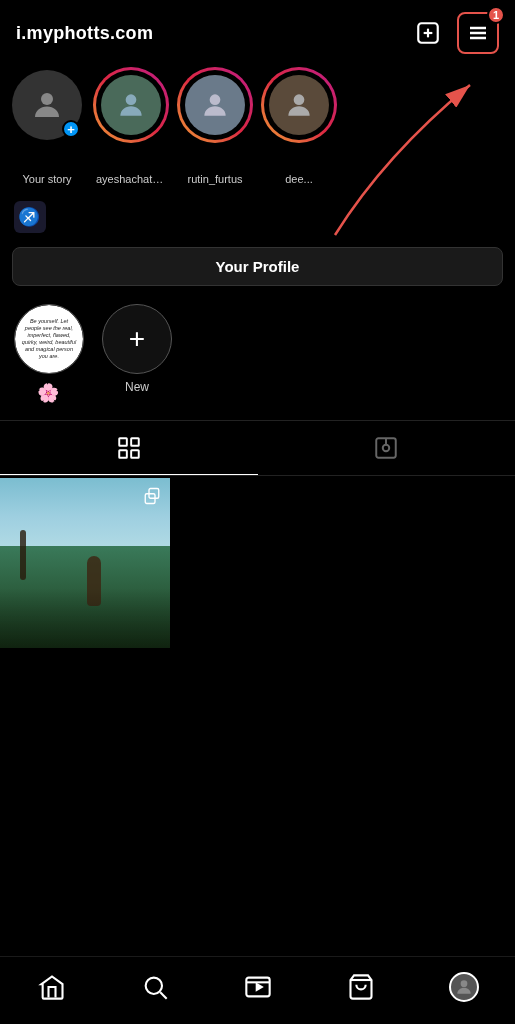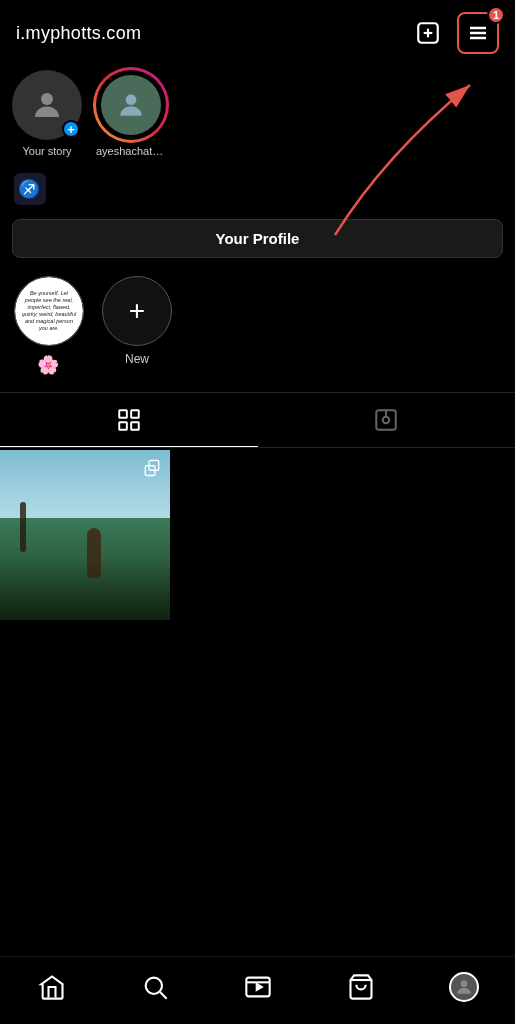--- a/index.html
+++ b/index.html
@@ -15,21 +15,21 @@
 
     
     .header {
       display: flex;
       align-items: center;
       justify-content: space-between;
       padding: 12px 16px 8px;
     }
     .header-username {
       font-size: 18px;
-      font-weight: 400;
+      font-weight: 700;
       color: #fff;
       letter-spacing: 0.3px;
     }
     .header-icons {
       display: flex;
       gap: 10px;
       align-items: center;
     }
     .icon-btn {
       width: 38px;
@@ -117,20 +117,21 @@
       fill: #888;
     }
     .story-label {
       font-size: 11px;
       color: #ccc;
       text-align: right;
       max-width: 70px;
       overflow: hidden;
       text-overflow: ellipsis;
       white-space: nowrap;
+      margin-top: 28px;
     }
     
     .add-badge {
       position: absolute;
       bottom: 2px;
       right: 2px;
       background: #0095f6;
       width: 18px;
       height: 18px;
       border-radius: 50%;
@@ -436,21 +437,51 @@
                 <path d="M4 20c0-4 3.6-7 8-7s8 3 8 7"></path>
               </svg>
           </div>
         </div>
       </div>
     </div>
     <span class="story-label">ayeshachathi...</span>
   </div>
 
 
-
+  <div class="story-item">
+    <div class="story-avatar-wrap" style="position:relative;width:70px;height:70px;">
+      <div style="position:absolute;inset:-3px;border-radius:50%;background:linear-gradient(45deg,#f09433,#e6683c,#dc2743,#cc2366,#bc1888);padding:3px;">
+        <div style="width:100%;height:100%;border-radius:50%;background:#000;display:flex;align-items:center;justify-content:center;">
+          <div style="width:60px;height:60px;border-radius:50%;background:#6a7a8a;display:flex;align-items:center;justify-content:center;">
+            <svg viewBox="0 0 24 24" fill="#bbc" width="32" height="32">
+                <circle cx="12" cy="8" r="4"></circle>
+                <path d="M4 20c0-4 3.6-7 8-7s8 3 8 7"></path>
+              </svg>
+          </div>
+        </div>
+      </div>
+    </div>
+    <span class="story-label">rutin_furtus</span>
+  </div>
+
+  <div class="story-item">
+    <div class="story-avatar-wrap" style="position:relative;width:70px;height:70px;">
+      <div style="position:absolute;inset:-3px;border-radius:50%;background:linear-gradient(45deg,#f09433,#e6683c,#dc2743,#cc2366,#bc1888);padding:3px;">
+        <div style="width:100%;height:100%;border-radius:50%;background:#000;display:flex;align-items:center;justify-content:center;">
+          <div style="width:60px;height:60px;border-radius:50%;background:#5a4a3a;display:flex;align-items:center;justify-content:center;">
+            <svg viewBox="0 0 24 24" fill="#aaa" width="32" height="32">
+                <circle cx="12" cy="8" r="4"></circle>
+                <path d="M4 20c0-4 3.6-7 8-7s8 3 8 7"></path>
+              </svg>
+          </div>
+        </div>
+      </div>
+    </div>
+    <span class="story-label">dee...</span>
+  </div>
 
 </div>
 
 
 <div class="zodiac-row">
   <div class="zodiac-icon">♐</div>
 </div>
 
 
 <button class="edit-profile-btn">Your Profile</button>

